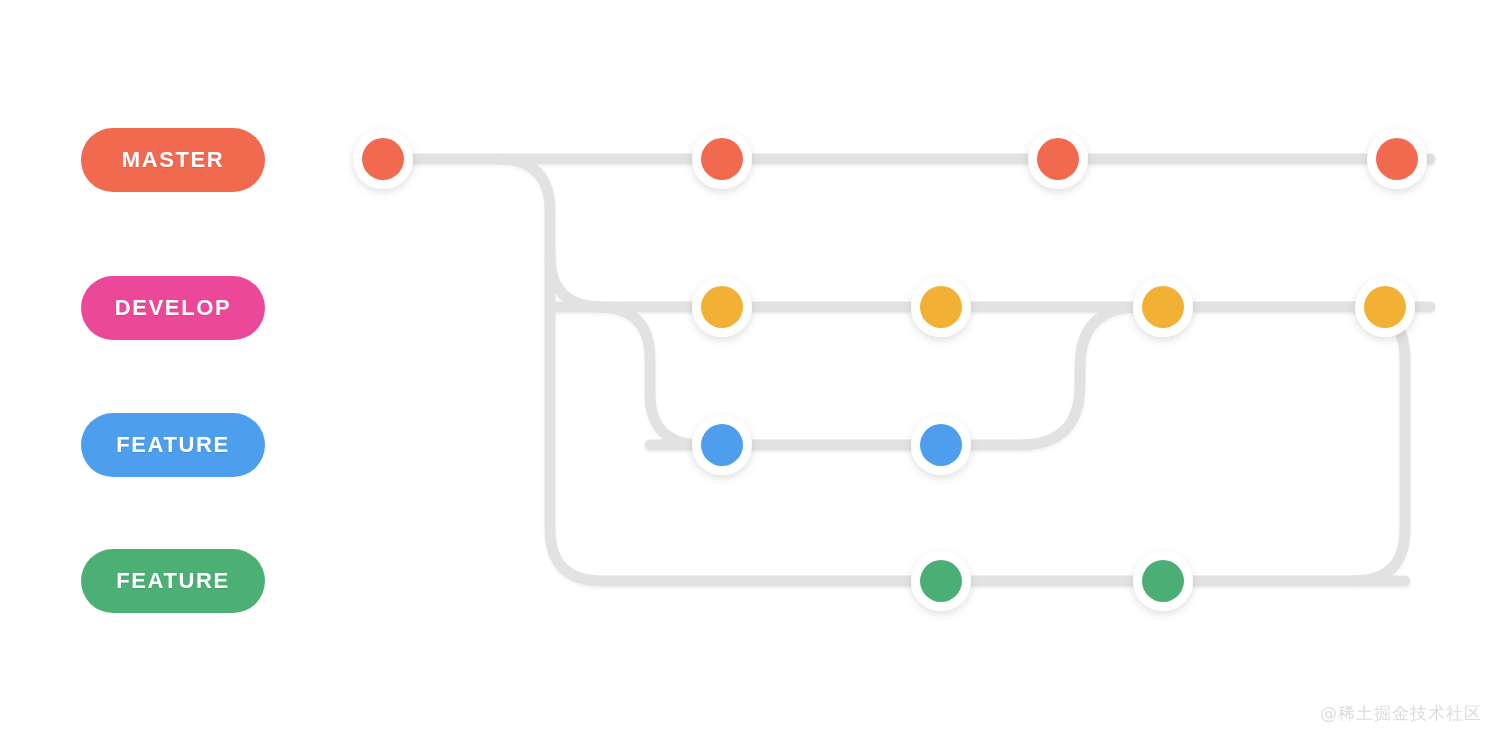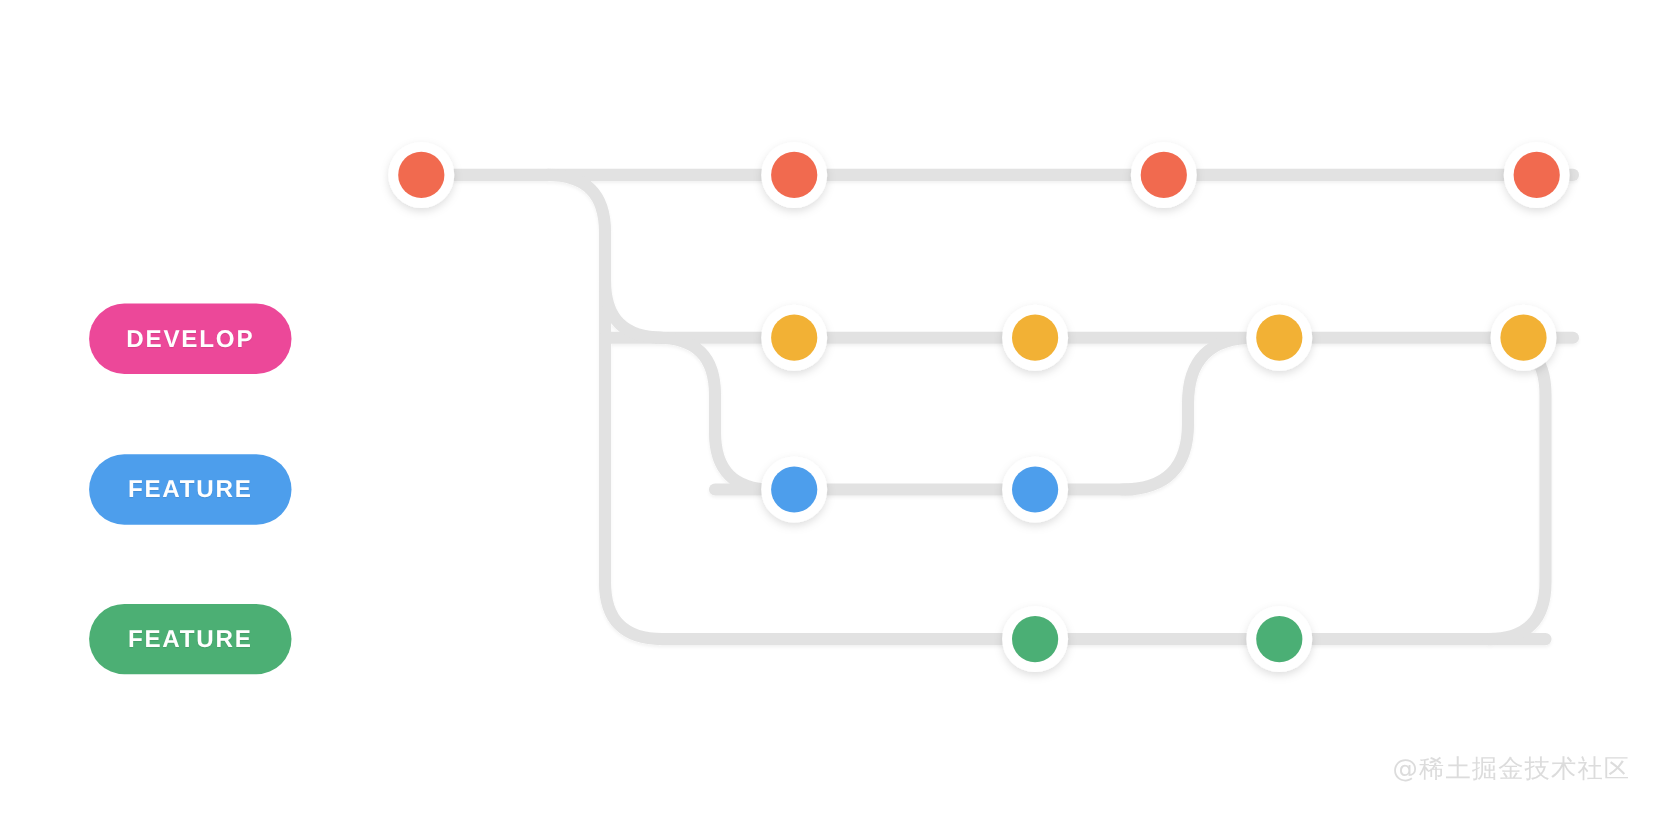--- a/index.html
+++ b/index.html
@@ -36,23 +36,23 @@
     font-size: 22px;
     font-weight: bold;
     letter-spacing: 1.6px;
     text-shadow: 0 1px 1px rgba(0,0,0,0.10);
     user-select: none;
   }
 
   .watermark {
     position: absolute;
     right: 30px;
-    bottom: 25px;
+    bottom: 14px;
     color: #dcdcdc;
-    font-size: 23px;
+    font-size: 17px;
     letter-spacing: 1px;
     font-family: "DejaVu Sans", sans-serif;
     user-select: none;
   }
 
   svg { display: block; }
   .rail { fill: none; stroke: #e2e2e2; stroke-width: 11; stroke-linecap: round; }
   .node-ring { fill: #ffffff; }
   .node-dot { stroke: none; }
 </style>
@@ -126,20 +126,23 @@
           <circle cx="941" cy="581" r="30" class="node-ring" fill="#ffffff"></circle>
           <circle cx="941" cy="581" r="21" class="node-dot" fill="#4CAF74"></circle>
         </g>
         <g filter="url(#nodeShadow)">
           <circle cx="1163" cy="581" r="30" class="node-ring" fill="#ffffff"></circle>
           <circle cx="1163" cy="581" r="21" class="node-dot" fill="#4CAF74"></circle>
         </g>
       </g>
   </svg>
 
+  <div class="branch-label" style="left: 81px; top: 128px; background: rgb(241, 106, 80);">
+    <span>MASTER</span>
+  </div>
   <div class="branch-label" style="left: 81px; top: 276px; background: #ec4899;">
     <span>DEVELOP</span>
   </div>
   <div class="branch-label" style="left: 81px; top: 413px; background: rgb(77, 158, 236);">
     <span>FEATURE</span>
   </div>
   <div class="branch-label" style="left: 81px; top: 549px; background: rgb(76, 175, 116);">
     <span>FEATURE</span>
   </div>
 

